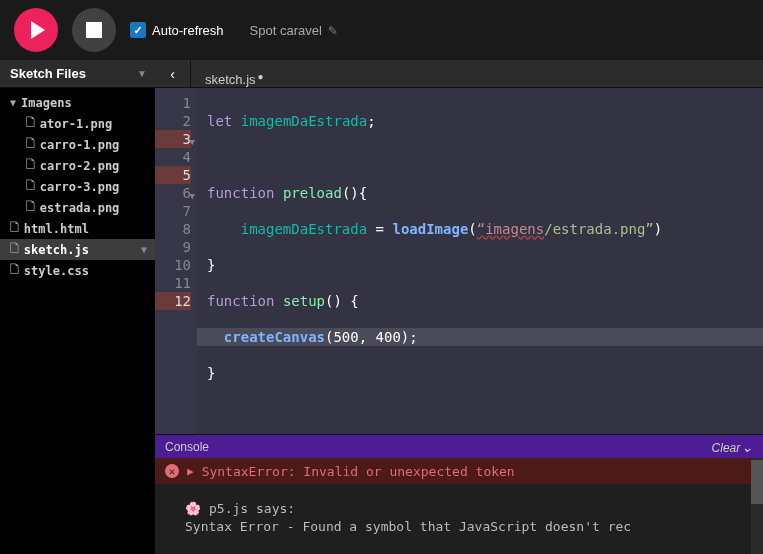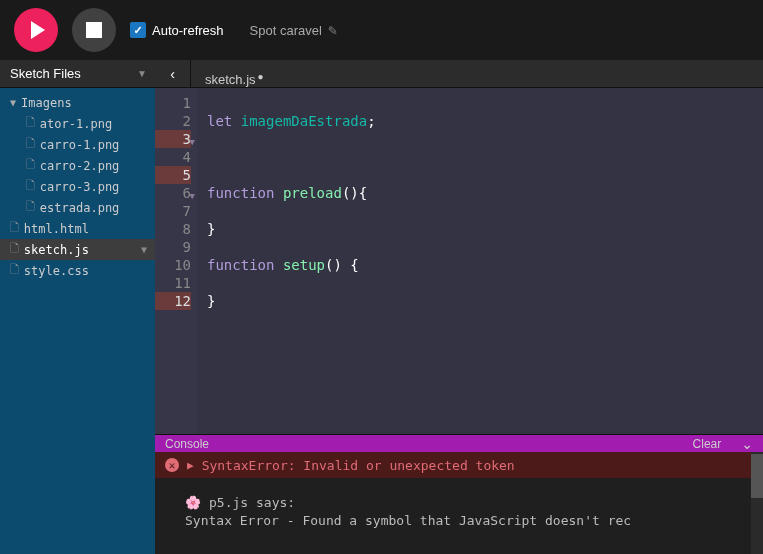--- a/index.html
+++ b/index.html
@@ -29,21 +29,21 @@
 .chk { display: flex; align-items: center; gap: 6px; color: #fff; cursor: pointer; }
 .chk-box {
   width: 16px; height: 16px; background: #1c77c3; border-radius: 2px;
   display: flex; align-items: center; justify-content: center;
   color: #fff; font-size: 11px; font-weight: bold;
 }
 .proj-name { color: #aaa; display: flex; align-items: flex-end; gap: 6px; margin-left: 12px; cursor: pointer; }
 .pencil { font-size: 12px; opacity: 0.7; }
 
 .main { display: flex; height: 494px; }
-.sidebar { width: 155px; background: #0c4a6e; }
+.sidebar { width: 155px; background: #000000; font-weight: bold; }
 .sb-header {
   height: 28px; display: flex; align-items: center; justify-content: space-between;
   padding: 0 8px 0 10px; background: #2c2c2c; border-bottom: 1px solid #111;
   color: #fff; font-size: 13px;
 }
 .dd-arrow { font-size: 10px; color: #888; }
 .tree { padding: 4px 0; font-family: "Lucida Console", Monaco, monospace; font-size: 12px; }
 .tree-row {
   height: 21px; display: flex; align-items: center; gap: 5px;
   padding-left: 10px; color: #ccc; cursor: pointer;
@@ -88,25 +88,25 @@
 .kw { color: #b39ddb; text-align: center; }
 .fn { color: #86efac; }
 .fn2 { color: #7eb6ff; font-weight: bold; }
 .str { color: #a5c38b; }
 .str-err { color: #c38b8b; text-decoration: underline wavy #aa4444; }
 .id { color: #14b8a6; }
 .pun { color: #fff; }
 
 .console-wrap { height: 120px; display: flex; flex-direction: column; background: #1f1f1f; }
 .console-head {
-  height: 18px; display: flex; align-items: center; justify-content: space-between;
-  padding: 0 10px; background: #a21caf; color: #ccc; font-size: 12px;
+  height: 24px; display: flex; align-items: center; justify-content: space-between;
+  padding: 0 10px; background: #4c1d95; color: #ccc; font-size: 12px;
   border-top: 1px solid #111;
 }
-.console-actions { display: flex; align-items: center; gap: 20px; }
+.console-actions { display: flex; align-items: flex-end; gap: 1px; font-style: italic; }
 .console-body { flex: 1; overflow: hidden; position: relative; }
 .err-bar {
   background: #4d1a1a; height: 26px; display: flex; align-items: center;
   padding: 0 10px; gap: 8px; color: #e06c75; font-family: Monaco, monospace;
   font-size: 13px;
 }
 .err-circle {
   width: 14px; height: 14px; border-radius: 50%; background: #e06c75;
   color: #4d1a1a; display: flex; align-items: center; justify-content: center;
   font-size: 11px; font-weight: bold;
@@ -212,22 +212,24 @@
         <div class="ln">8</div>
         <div class="ln">9</div>
         <div class="ln">10</div>
         <div class="ln">11</div>
         <div class="ln err">12</div>
       </div>
       <div class="code">
 <div class="cl"><span class="kw">let</span> <span class="id">imagemDaEstrada</span><span class="pun">;</span></div>
 <div class="cl"></div>
 <div class="cl"><span class="kw">function</span> <span class="fn">preload</span><span class="pun">(){</span></div>
+<div class="cl">    <span class="id">imagemDaEstrada</span> <span class="pun">=</span> <span class="fn2">loadImage</span><span class="pun">(</span><span class="str-err">“imagens</span><span class="str">/estrada</span><span class="str">.png”</span><span class="pun">)</span></div>
 <div class="cl"><span class="pun">}</span></div>
 <div class="cl"><span class="kw">function</span> <span class="fn">setup</span><span class="pun">() {</span></div>
+<div class="cl hl">  <span class="fn2">createCanvas</span><span class="pun">(500, 400);</span></div>
 <div class="cl"><span class="pun">}</span></div>
 <div class="cl"></div>
 
 
 
       </div>
     </div>
 
     <div class="console-wrap">
       <div class="console-head">

